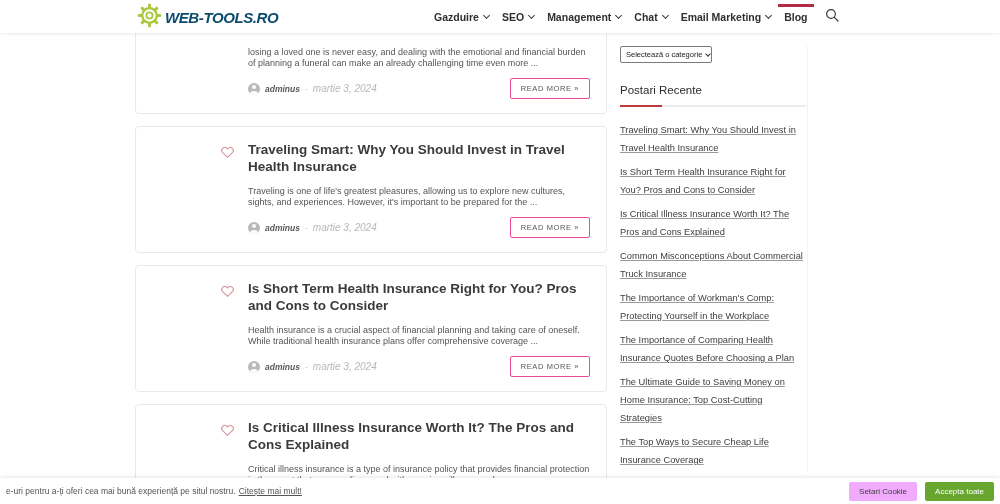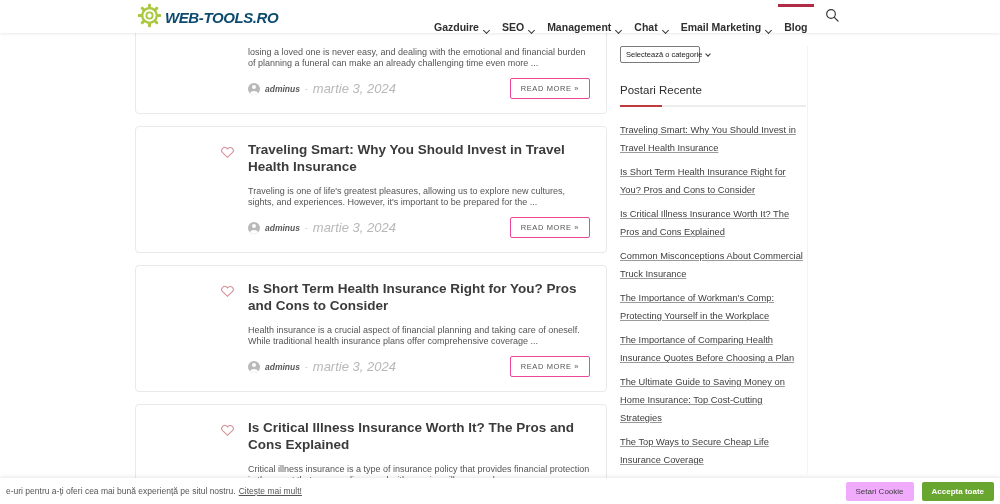--- a/index.html
+++ b/index.html
@@ -7,21 +7,21 @@
   body { font-family:"Liberation Sans", sans-serif; background:#fff; }
   .screen { position:relative; width:1000px; height:504px; overflow:hidden; background:#fff; }
 
   
   .header { position:absolute; top:0; left:0; right:0; height:33px; background:#fff;
             box-shadow:0 1px 3px rgba(0,0,0,.09); z-index:10; display:flex; align-items:center; }
   .logo { position:absolute; left:137px; top:3px; display:flex; align-items:center; gap:3px; text-decoration:none; }
   .logo-text { font-size:15px; font-weight:800; color:#0c4a6e; letter-spacing:-0.4px;font-style:italic; }
   .nav { position:absolute; left:434px; top:0; height:33px; display:flex; align-items:center; gap:13px; }
   .nav a { position:relative; font-size:10.5px; font-weight:700; color:#2f2f2f; text-decoration:none;
-           display:flex; align-items:flex-end; height:33px; }
+           display:flex; align-items:center; height:33px; }
   .chev { width:5px; height:5px; border-right:1.5px solid #3a3a3a; border-bottom:1.5px solid #3a3a3a;
           transform:rotate(45deg); margin-left:5px; margin-top:-3px; display:inline-block; }
   .blog-topline { position:absolute; top:4px; left:-6px; right:-6px; height:2.5px; background:#b02b45; }
   .search-btn { background:none; border:none; cursor:pointer; margin-left:3px; display:flex; align-items:center; }
 
   
   .main-col { position:absolute; left:135px; top:0; width:472px; }
   .card { position:relative; border:1px solid #e9e9e9; border-radius:4px; background:#fff;
           margin-bottom:12px; padding:14px 16px 14px 0; display:flex; }
   .card-first { margin-top:26px; padding-top:4px; }
@@ -29,48 +29,48 @@
   .card-body { flex:1; min-width:0; }
   .post-title { font-size:13.5px; font-weight:700; color:#3b3b3b; line-height:17px; }
   .excerpt { margin-top:11px; font-size:9px; line-height:11px; color:#555; }
   .card-first .excerpt { margin-top:16px; }
   .meta-row { margin-top:9px; display:flex; align-items:center; }
   .avatar { width:12px; height:12px; border-radius:50%; background:#b9b9b9; position:relative; overflow:hidden; flex:0 0 12px; }
   .avatar::before { content:''; position:absolute; top:2.5px; left:4px; width:4px; height:4px; border-radius:50%; background:#fdfdfd; }
   .avatar::after { content:''; position:absolute; top:8px; left:2px; width:8px; height:6px; border-radius:50%; background:#fdfdfd; }
   .author { margin-left:5px; font-size:8.5px; font-style:italic; font-weight:700; color:#5a5a5a; text-decoration:none; }
   .meta-dash { margin:0 5px; color:#c9c9c9; font-size:8.5px; }
-  .post-date { font-size:13px; font-style:italic; color:#b8b8b8; }
+  .post-date { font-size:10px; font-style:italic; color:#b8b8b8; }
   .read-more { margin-left:auto; font-size:7.5px; letter-spacing:.6px; color:#555; text-decoration:none;
                border:1px solid #ec4899; border-radius:2px; padding:5px 10px; background:#fff; white-space:nowrap; }
 
   
   .sidebar { position:absolute; left:620px; top:46px; width:188px; border-right:1px solid #f3f3f3; padding-right:1px; }
-  .cat-select { width:80px; height:17px; border:1px solid #7a7a7a; border-radius:2px; background:#fff;
+  .cat-select { width:92px; height:17px; border:1px solid #7a7a7a; border-radius:2px; background:#fff;
                 display:flex; align-items:center; justify-content:space-between; padding:0 5px; cursor:pointer; }
   .cat-select span { font-size:7.5px; color:#222; white-space:nowrap; }
   .sel-chev { width:4px; height:4px; border-right:1.4px solid #333; border-bottom:1.4px solid #333;
               transform:rotate(45deg); margin-top:-2px; flex:0 0 auto; margin-left:4px; }
   .widget-title { margin-top:21px; font-size:11.5px; font-weight:500; color:#2b2b2b; }
   .sep { position:relative; height:2px; background:#ececec; margin-top:9px; margin-bottom:12px; }
   .sep::before { content:''; position:absolute; left:0; top:0; width:42px; height:2px; background:#bf3a3f; }
   .recent-list { list-style:none; }
   .recent-list li { margin-bottom:6px; }
   .recent-list a { font-size:9.3px; line-height:11.5px; color:#3d3d3d; text-decoration:underline; text-decoration-color:#9a9a9a; }
 
   
   .cookie-bar { position:absolute; left:0; right:0; bottom:0; height:26px; background:#fff;
                 box-shadow:0 -1px 4px rgba(0,0,0,.10); z-index:20; display:flex; align-items:center; padding:0 6px; }
   .cookie-msg { font-size:8.5px; color:#555; }
   .cookie-link { font-size:8.5px; color:#555; text-decoration:underline; margin-left:3px; }
   .cookie-btns { margin-left:auto; display:flex; gap:8px; align-items:center; }
   .btn-settings { font-size:8px; color:#3c3c3c; background:#f0abfc; border:none; border-radius:2px;
                   padding:5px 10px; cursor:pointer; }
   .btn-accept { font-size:8px; color:#fff; background:#69a62f; border:none; border-radius:2px;
-                padding:5px 10px; cursor:pointer;font-weight:bold; }
+                padding:5px 10px; cursor:pointer; }
 </style>
 </head>
 <body>
 
 <div class="screen">
 
   <div class="main-col">
 
     <article class="card card-first">
       <div class="heart-col"></div>

